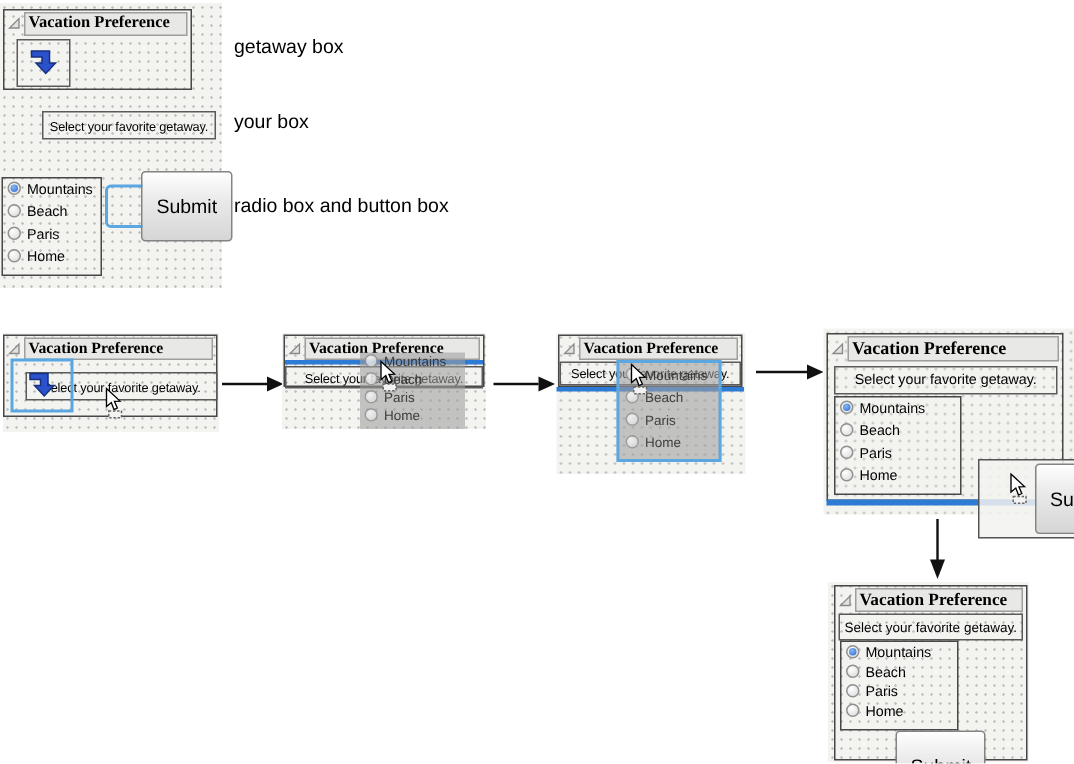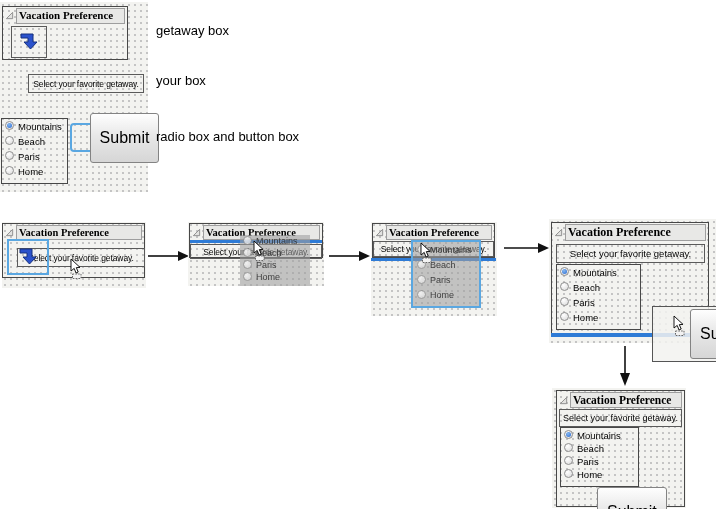--- a/index.html
+++ b/index.html
@@ -17,21 +17,21 @@
   .textbox{position:absolute;border:1px solid #5a5a5a;display:flex;align-items:center;
            justify-content:center;white-space:nowrap;overflow:hidden;background:transparent;}
   .radio-box{position:absolute;border:1px solid #474747;padding:2px 0 0 3px;background:transparent;}
   .rrow{display:flex;align-items:flex-start;gap:4px;}
   .rad{flex:0 0 auto;width:9px;height:9px;border-radius:50%;border:1px solid #909090;
        background:radial-gradient(circle at 35% 30%, #ffffff, #d9d9d9);box-sizing:border-box;}
   .rad.sel{position:relative;}
   .rad.sel::after{content:"";position:absolute;left:1px;top:1px;width:5px;height:5px;border-radius:50%;
        background:radial-gradient(circle at 40% 35%, #86b9f0, #2767d2);}
   .rlab{white-space:nowrap;}
-  .btn{font-family:"Liberation Sans", sans-serif;font-size:16px;color:#000;
+  .btn{font-family:"Liberation Sans", sans-serif;font-size:13px;color:#000;
        background:linear-gradient(#fefefe,#e8e8e8 45%,#d6d6d6);border:1px solid #838383;
        border-radius:3px;padding:15px 9px;white-space:nowrap;margin-left:35px;}
   .btn-box{position:absolute;border:2px solid #5aa7e1;border-radius:4px;display:flex;
        align-items:center;justify-content:center;}
   .sel-box{position:absolute;border:2px solid #5aa7e1;display:flex;align-items:center;justify-content:center;}
   .icon-box{position:absolute;border:1px solid #5a5a5a;display:flex;align-items:center;justify-content:center;}
   .legend-label{position:absolute;font-size:13px;white-space:nowrap;}
   .insert-line{background:#2e7bd6;}
   .ghost{position:absolute;background:rgba(158,158,158,0.58);color:rgba(40,40,40,0.85);}
   .ghost .rad{opacity:0.75;}

